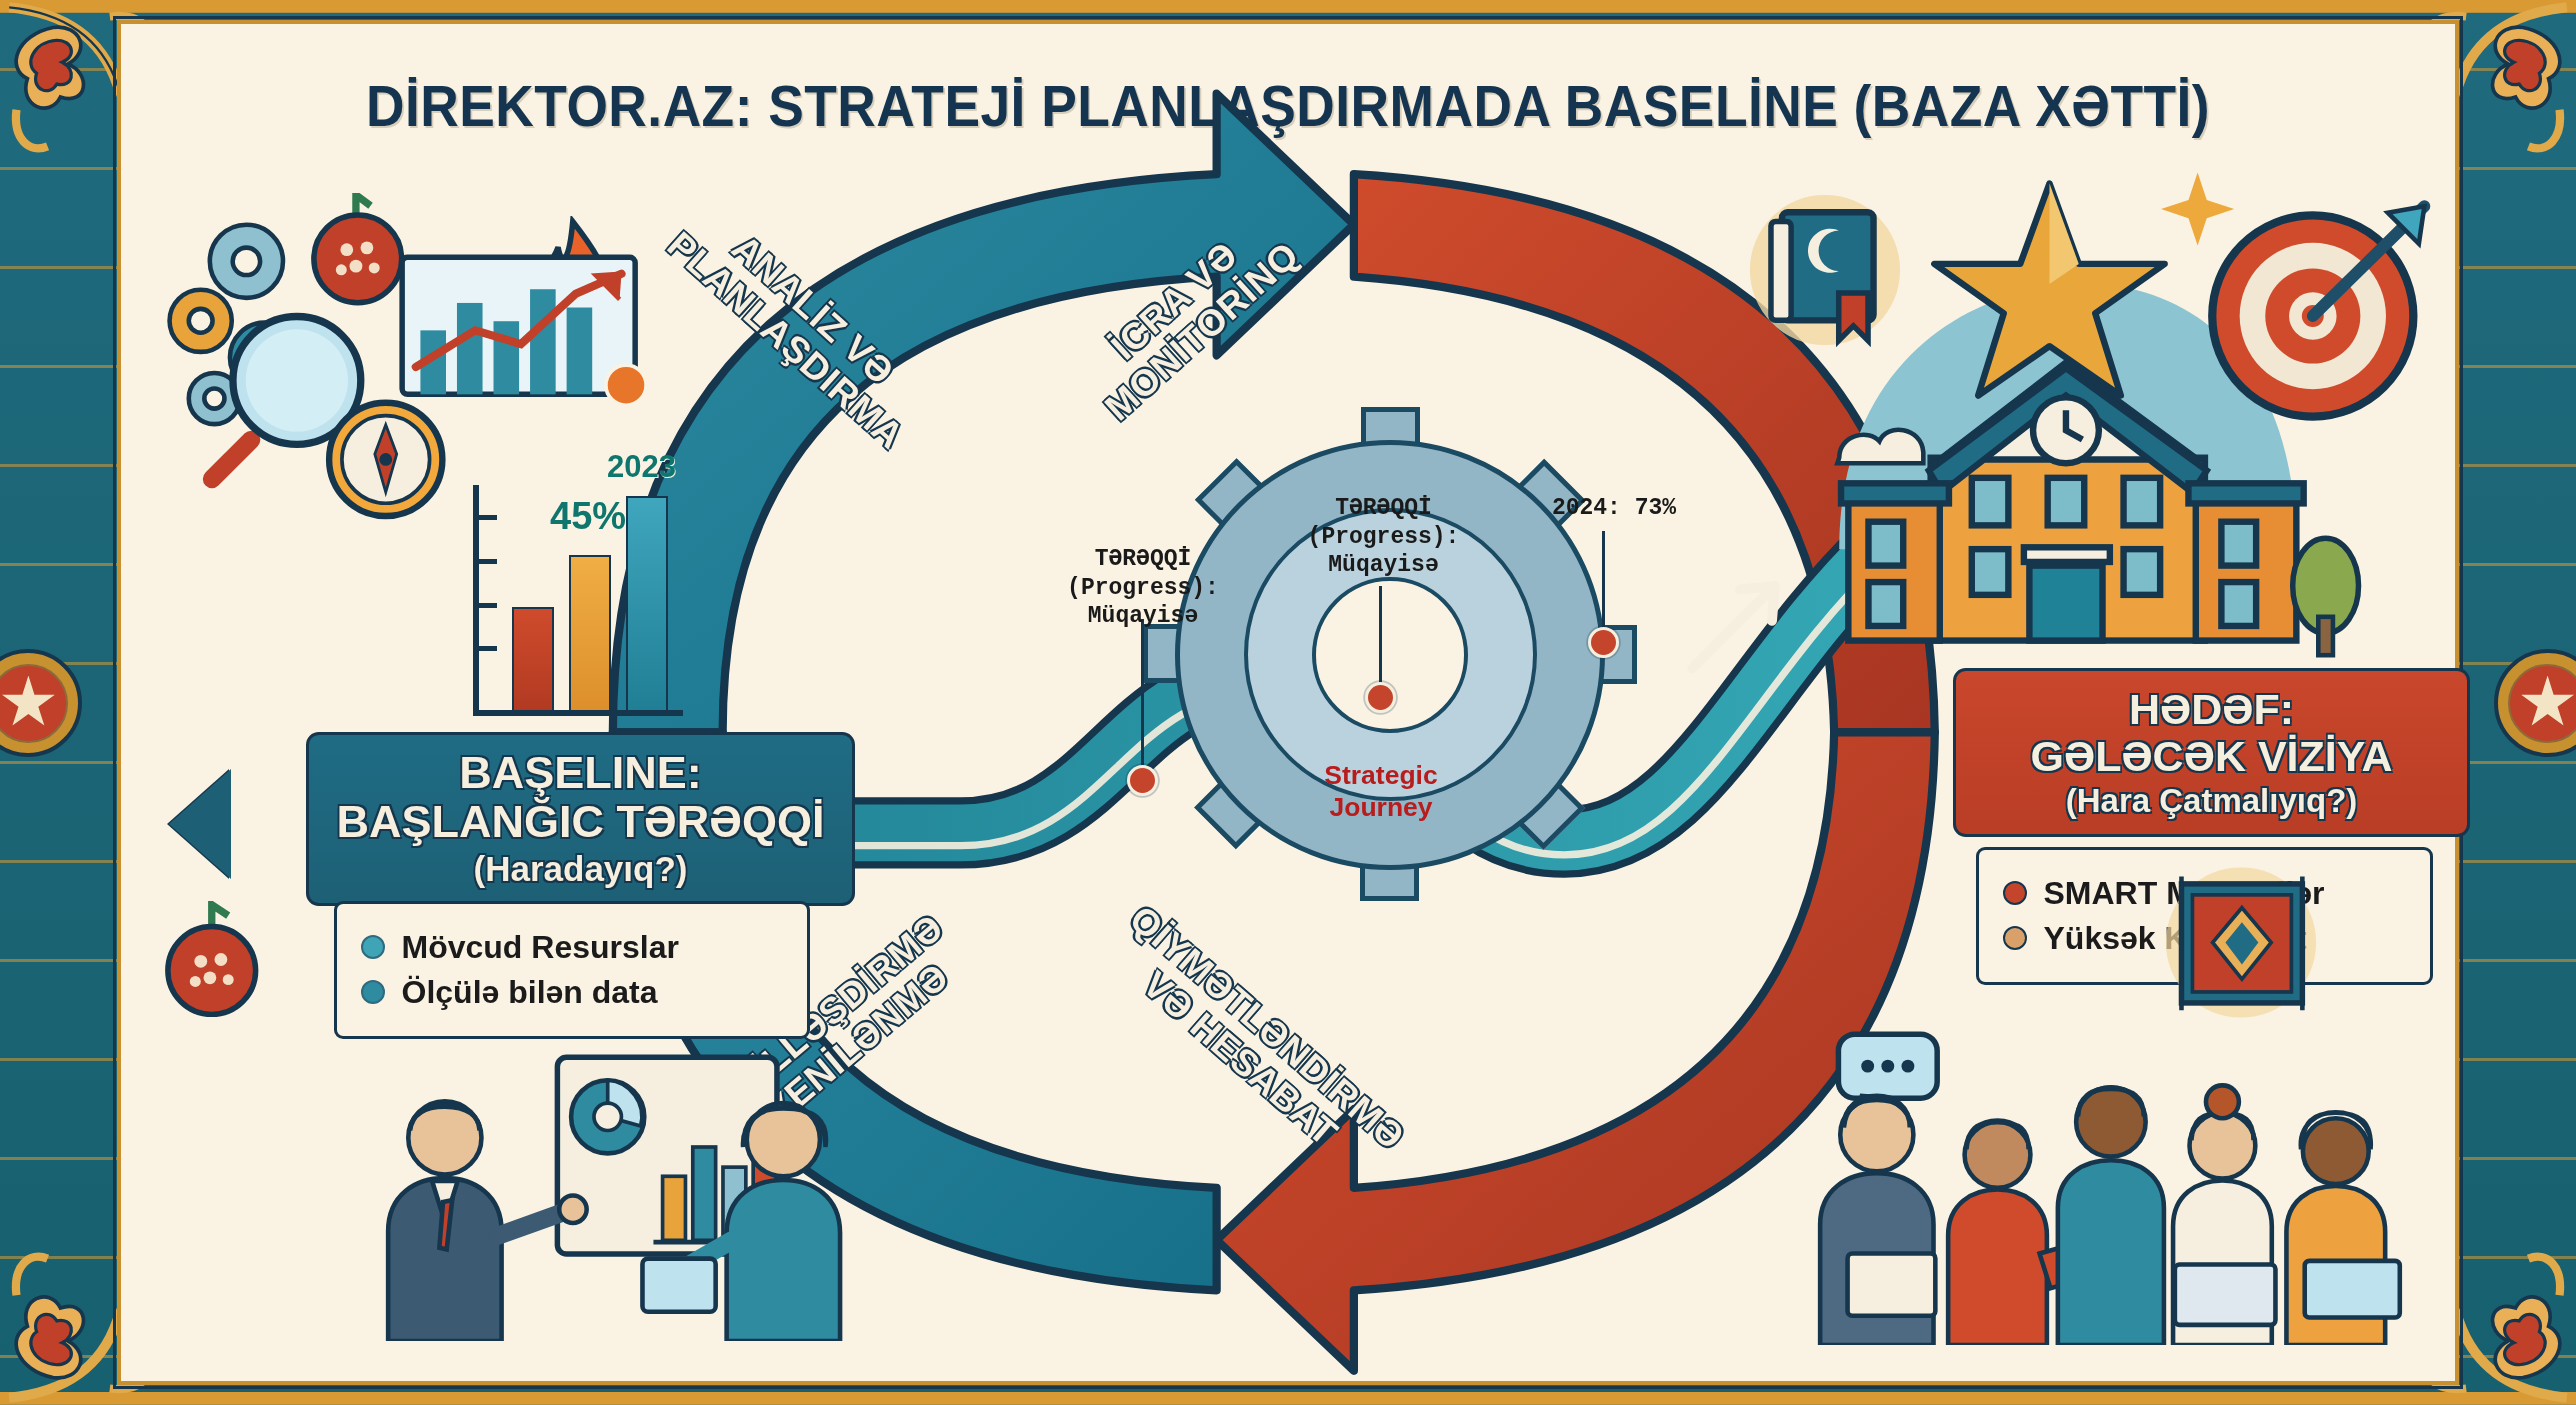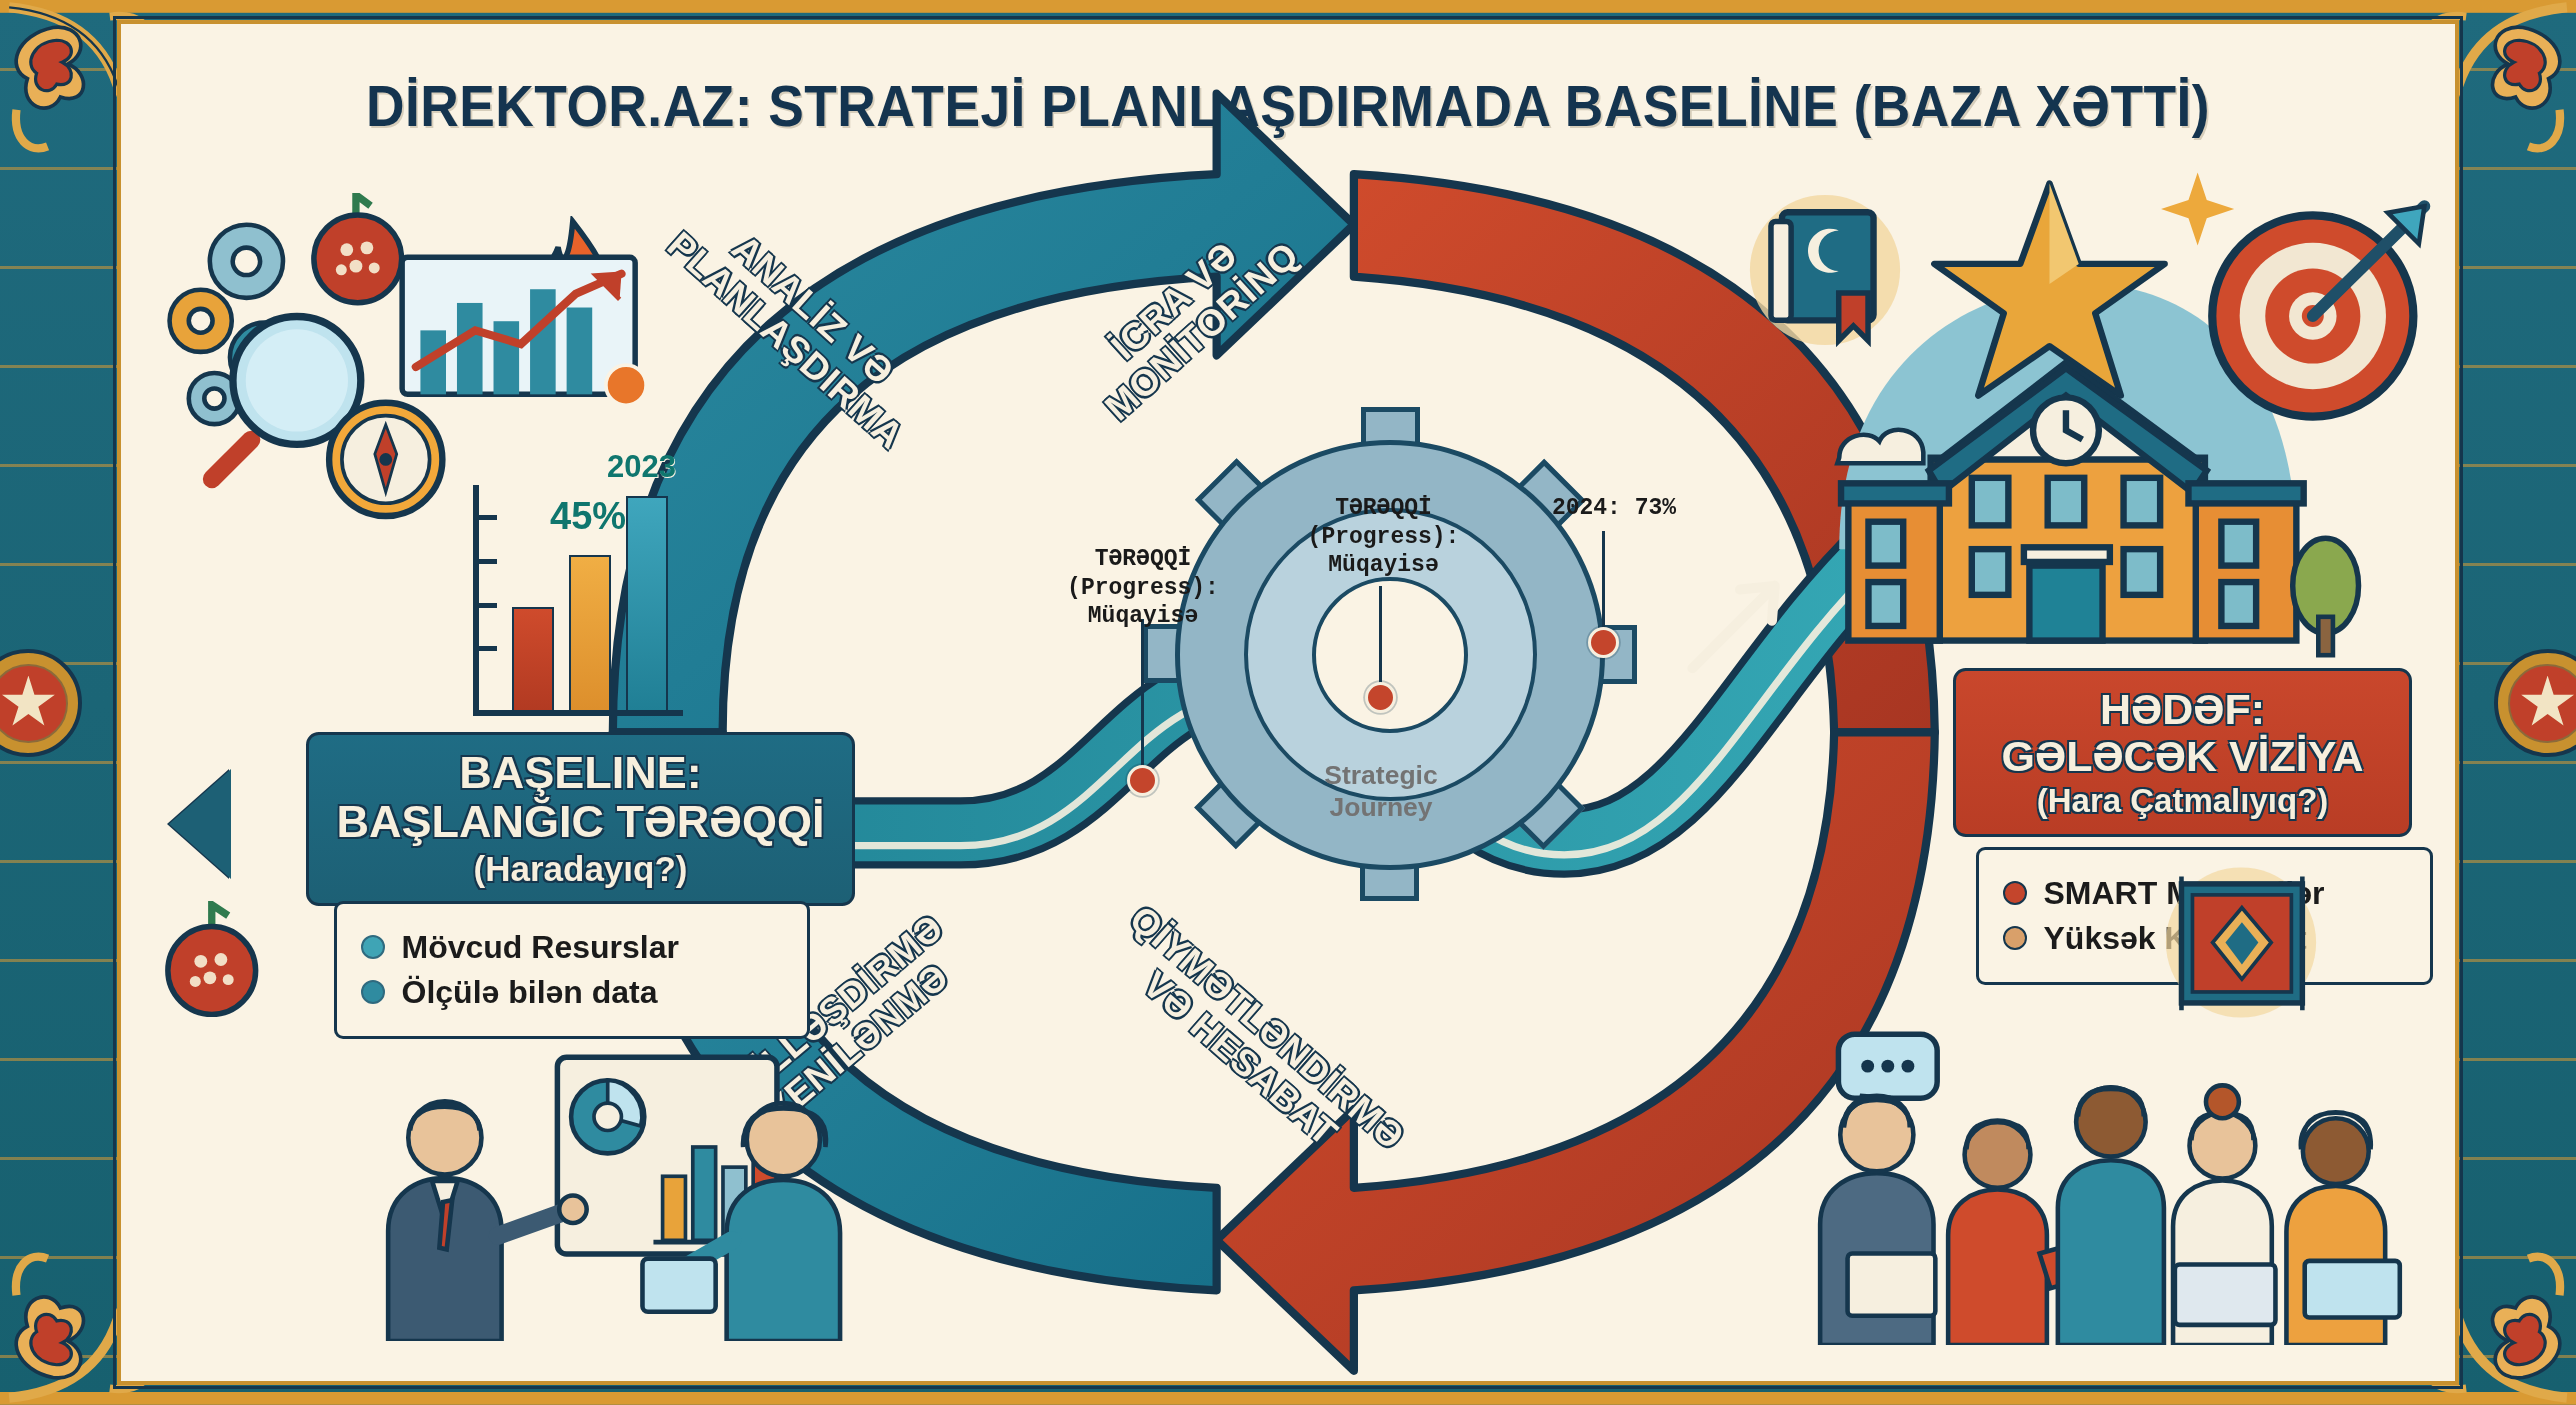--- a/index.html
+++ b/index.html
@@ -142,21 +142,21 @@
     font-weight: 600; text-align: center;
     font-family: Liberation Mono, monospace;
     white-space: pre-line;
   }
   #annot-1 { left: 910px; top: 508px; width: 192px; }
   #annot-2 { left: 1148px; top: 457px; width: 197px; }
   #annot-3 { left: 1390px; top: 457px; width: 174px; font-weight: 700; }
   #journey-caption {
     position: absolute; left: 1148px; top: 723px; width: 192px;
     font-size: 26.5px; font-weight: 700; line-height: 1.2;
-    color: #737373; text-align: center; white-space: pre-line;
+    color: #b91c1c; text-align: center; white-space: pre-line;
   }
   .dot-marker {
     position: absolute; width: 31px; height: 31px; border-radius: 50%;
     background: #c4452c; border: 3.7px solid #f6efdf;
     box-shadow: 0 0 0 1.8px rgba(21,54,77,.25);
   }
   .leader { position: absolute; width: 2.7px; background: #15364d; }
 
   
   .banner {
@@ -175,21 +175,21 @@
     font-weight: 700; color: #f7efdd; line-height: 1.1; margin-top: 3.7px;
     text-shadow: -1.8px -1.8px 0 #15364d, 1.8px -1.8px 0 #15364d, -1.8px 1.8px 0 #15364d, 1.8px 1.8px 0 #15364d;
   }
   #banner-left {
     left: 169px; top: 695px; width: 549px; height: 174px;
     background: linear-gradient(180deg,#1f6c84,#1d6075);
   }
   #banner-left .b-main { font-size: 45px; }
   #banner-left .b-sub  { font-size: 35px; }
   #banner-right {
-    left: 1816px; top: 631px; width: 459px; height: 169px;
+    left: 1816px; top: 631px; width: 517px; height: 169px;
     background: linear-gradient(180deg,#c9472c,#b93d25);
   }
   #banner-right .b-main { font-size: 43px; }
   #banner-right .b-sub  { font-size: 33px; }
   .ribbon-tail {
     position: absolute; width: 0; height: 0;
     border-top: 55px solid transparent; border-bottom: 55px solid transparent;
   }
   #tail-left {
     left: 32px; top: 732px;

